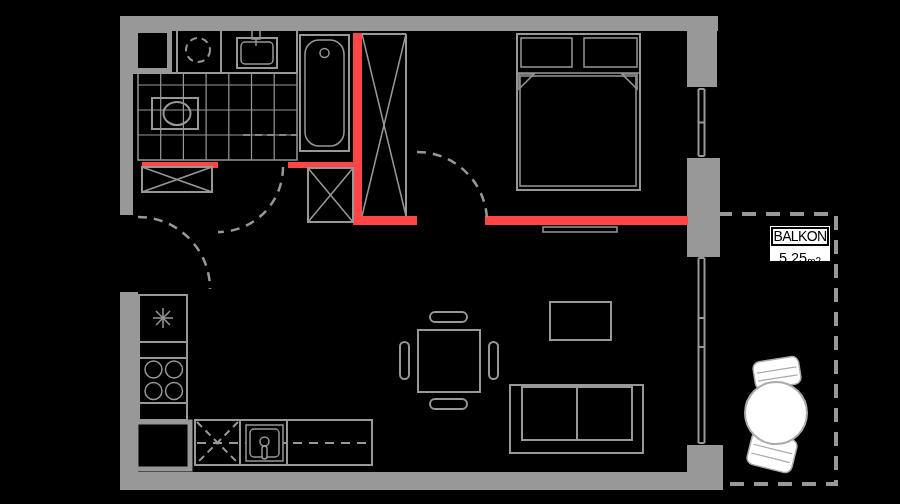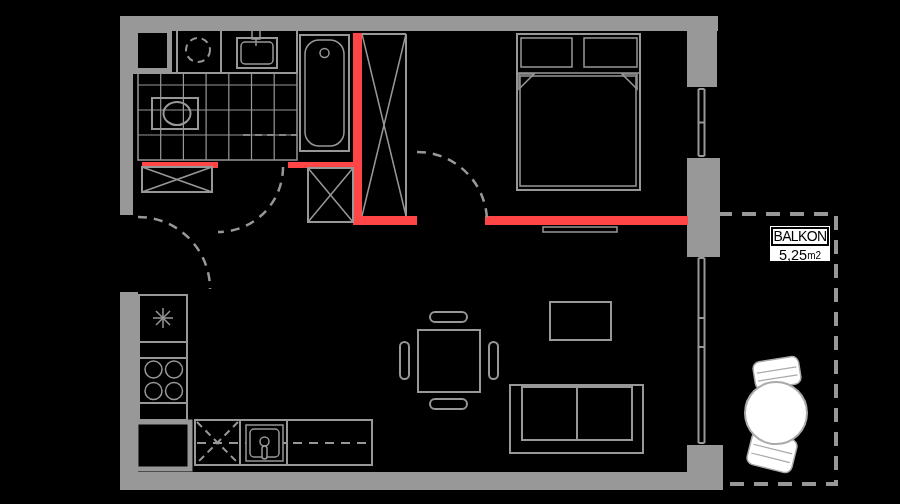--- a/index.html
+++ b/index.html
@@ -23,21 +23,21 @@
   
   .balkon-label{position:absolute;left:768px;top:224px;width:64px;height:39px;
     background:var(--label_bg,#fff);border:2px solid var(--label_text,#000);box-sizing:border-box;
     display:flex;flex-direction:column;}
   .balkon-title{margin:1px 1px 0 1px;border:2px solid var(--label_text,#000);
     font-size:14px;font-weight:400;letter-spacing:-0.6px;line-height:15px;text-align:center;
     color:var(--label_text,#000);}
   .balkon-area{flex:1;display:flex;align-items:center;justify-content:center;
     color:var(--label_text,#000);line-height:14px;}
   .balkon-area .val{font-size:14.5px;text-align:right;}
-  .balkon-area .unit{font-size:10px;padding-top:3px;}
+  .balkon-area .unit{font-size:10px;padding-top:9px;}
 </style>
 </head>
 <body>
 
 <div id="stage">
 <svg width="900" height="504" viewBox="0 0 900 504">
 
   <g>
     <rect class="fillwall" x="120" y="16" width="598" height="15"></rect>
     <rect class="fillwall" x="120" y="16" width="13" height="199"></rect>

